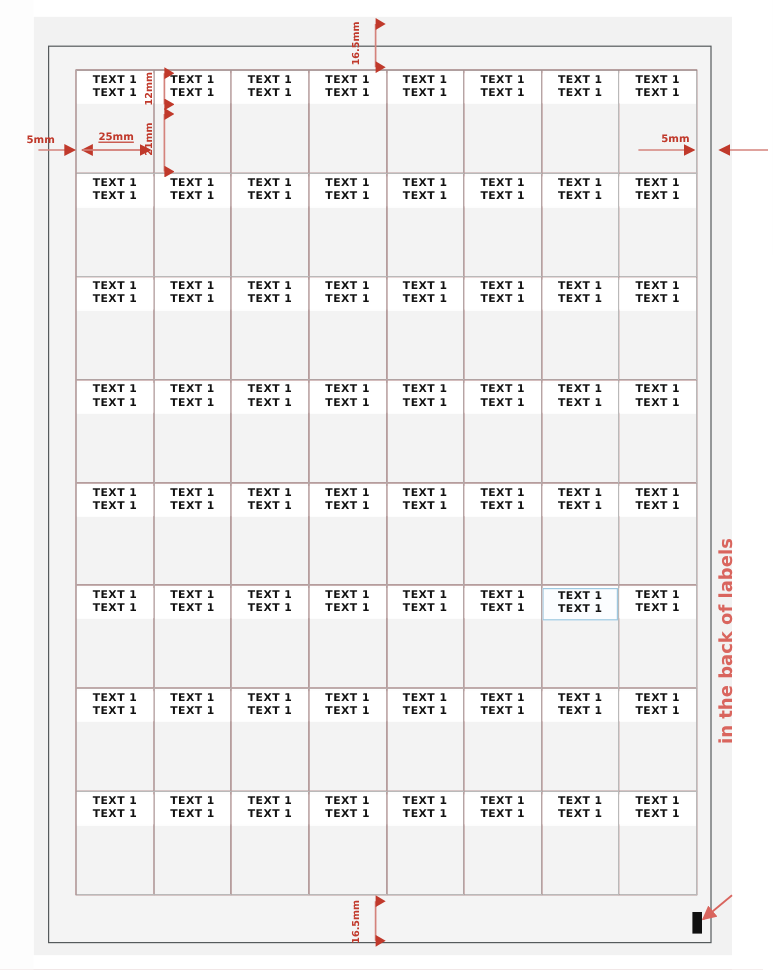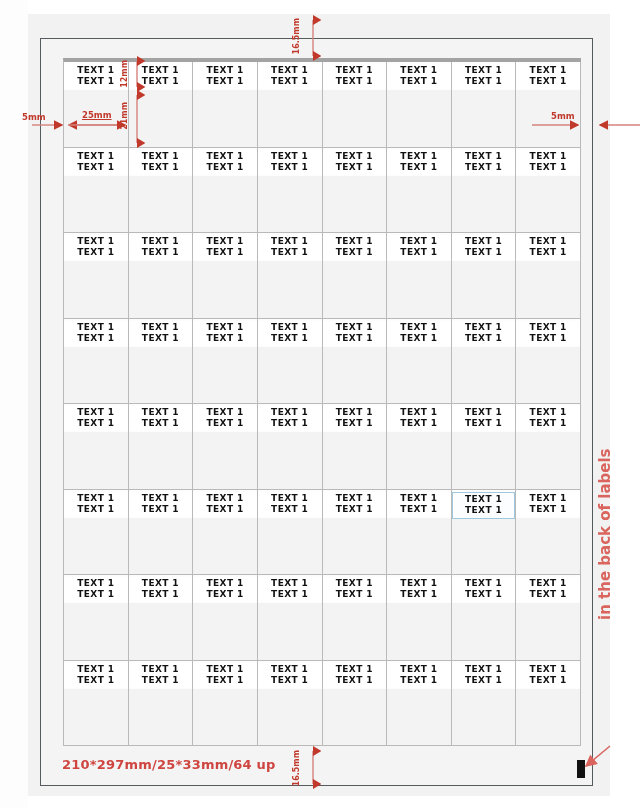--- a/index.html
+++ b/index.html
@@ -60,21 +60,21 @@
   .label-grid {
     position: absolute;
     left: 63px;
     top: 58px;
     width: 518px;
     height: 688px;
     display: grid;
     grid-template-columns: repeat(8, 1fr);
     grid-template-rows: repeat(8, 1fr);
     background: #7f1d1d;
-    border-top: 4px solid #a3a3a3;
+    border-top: 1px solid #a3a3a3;
     border-left: 1px solid #b9b9b9;
   }
 
   .label-cell {
     position: relative;
     border-right: 1px solid #b9b9b9;
     border-bottom: 1px solid #b9b9b9;
     background: linear-gradient(to bottom, #fdfdfd 0px, #fdfdfd 28px, #f3f3f3 28px, #f3f3f3 100%);
     overflow: hidden;
   }
@@ -667,17 +667,16 @@
 
   <svg class="ann-svg" style="left:580px; top:742px;" width="34" height="34">
     <defs>
       <marker id="aPt" markerWidth="8" markerHeight="8" refX="7" refY="4" orient="auto">
         <path d="M0,0 L8,4 L0,8 z" fill="#d9655e"></path>
       </marker>
     </defs>
     <line x1="30" y1="4" x2="6" y2="24" stroke="#d9655e" stroke-width="1.5" marker-end="url(#aPt)"></line>
   </svg>
 
-  <div class="spec-caption">210*297mm/25*33mm/64 up</div>
 
   <div class="side-caption">in the back of labels</div>
 
 </div>
 
 </body></html>

